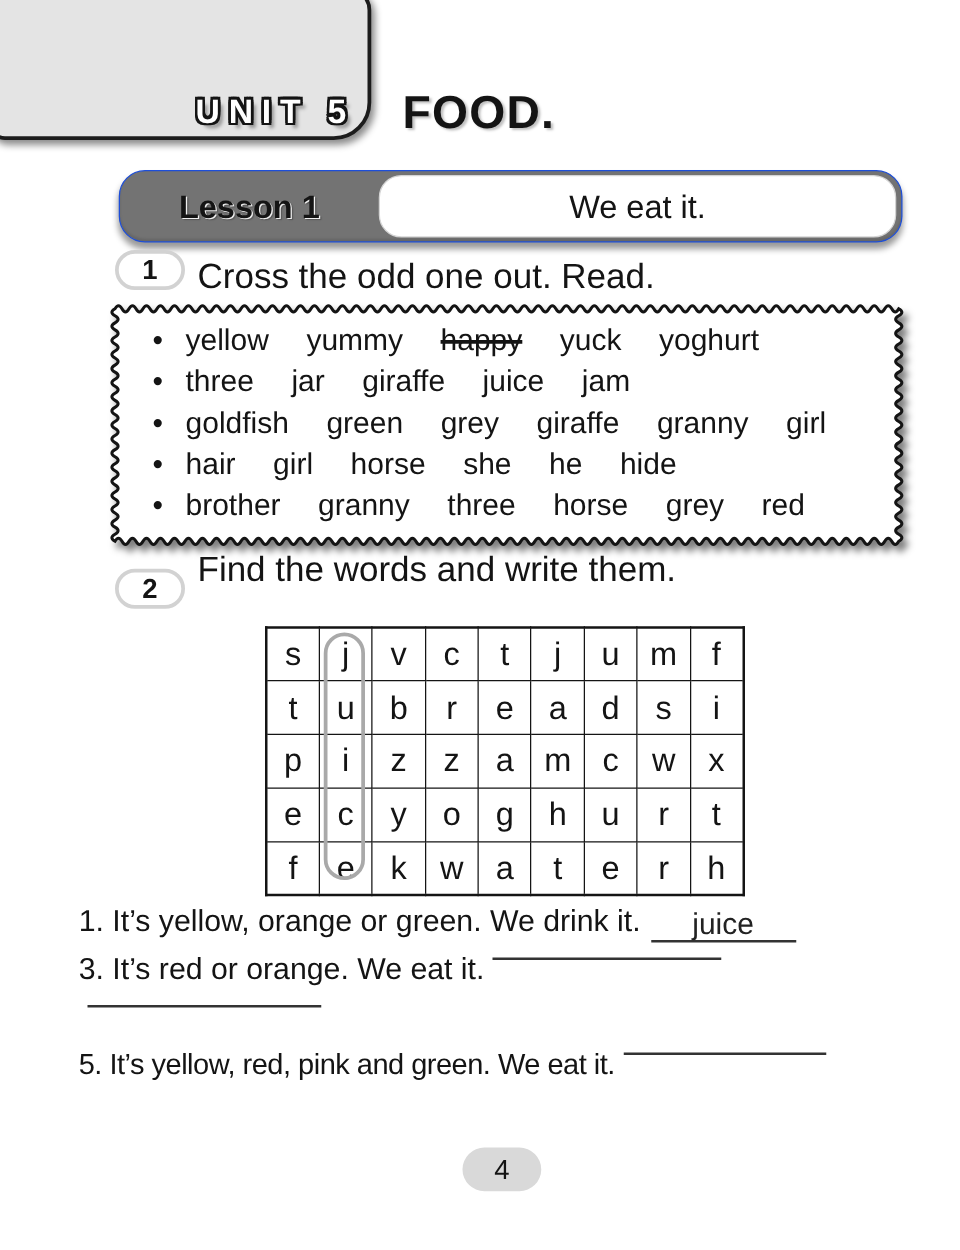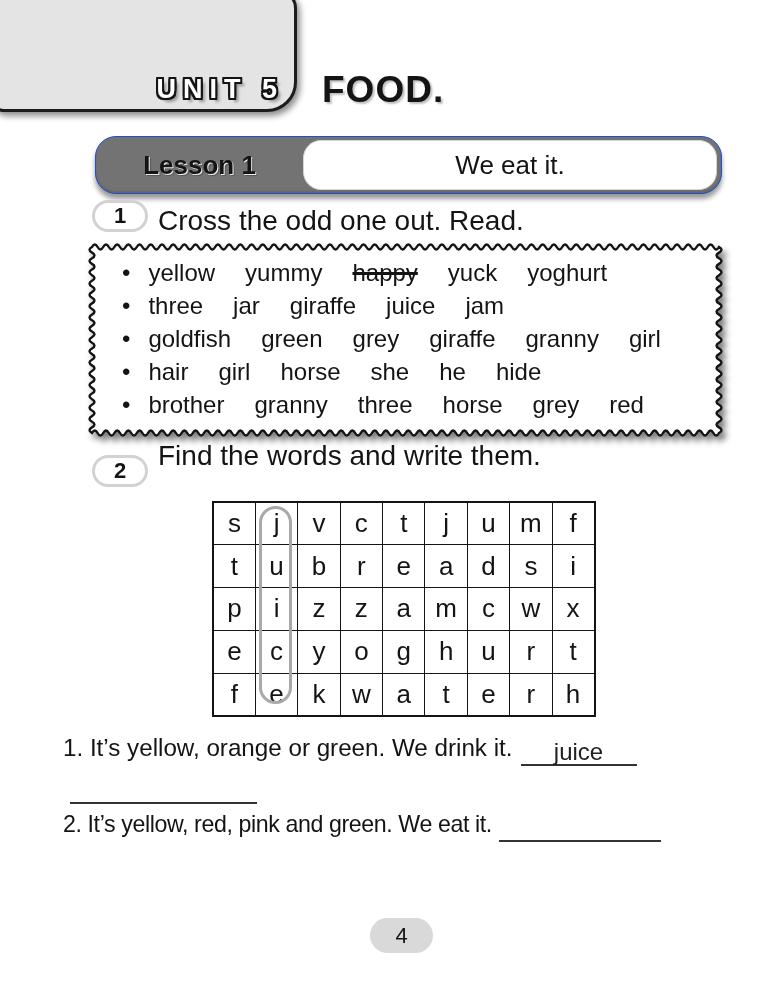--- a/index.html
+++ b/index.html
@@ -85,21 +85,21 @@
     border:1.6px solid #141414; text-align:center; vertical-align:middle;
     font-size:26px; width:42.4px; height:42.8px; background:#fff;
   }
   .circle-oval {
     position:absolute; left:47px; top:5px; width:33px; height:198px;
     border:3px solid #a9a9a9; border-radius:17px; pointer-events:none;
   }
 
   
   .questions { position:absolute; left:63px; top:724px; width:680px; }
-  .sentence { display:flex; align-items:flex-end; height:38px; font-size:24.2px; white-space:nowrap; }
+  .sentence { display:flex; align-items:flex-start; height:38px; font-size:24.2px; white-space:nowrap; }
   .answer-line {
     display:inline-block; border-bottom:2.4px solid #333;
     transform:translateY(4px); text-align:center; line-height:1;
   }
   .answer-line .answer { font-size:24px; color:#222; }
   .s1 .answer-line { width:116px; margin-left:8px; }
   .s2 .answer-line { width:182px; margin-left:16px; }
   .s3 .answer-line { width:183px; margin-left:7px; }
   .s4 .answer-line { width:187px; margin-left:7px; }
   .s5 .answer-line { width:162px; margin-left:7px; }
@@ -244,22 +244,26 @@
   </tbody>
     </table>
   <div class="circle-oval"></div>
 </div>
 
 <div class="questions">
   <div class="sentence s1">
     <span>1. It’s yellow, orange or green. We drink it.</span>
     <span class="answer-line"><span class="answer">juice</span></span>
   </div>
+  <div class="sentence s3">
+    <span>3. It’s red or orange. We eat it.</span>
+    <span class="answer-line"><span class="answer"></span></span>
+  </div>
   <div class="sentence s4">
     <span class="answer-line"><span class="answer"></span></span>
   </div>
   <div class="sentence s5">
-    <span>2. It’s yellow, red, pink and green. We eat it.</span>
+    <span>5. It’s yellow, red, pink and green. We eat it.</span>
     <span class="answer-line"><span class="answer"></span></span>
   </div>
 </div>
 
 <div class="page-pill">4</div>
 
 </body></html>

